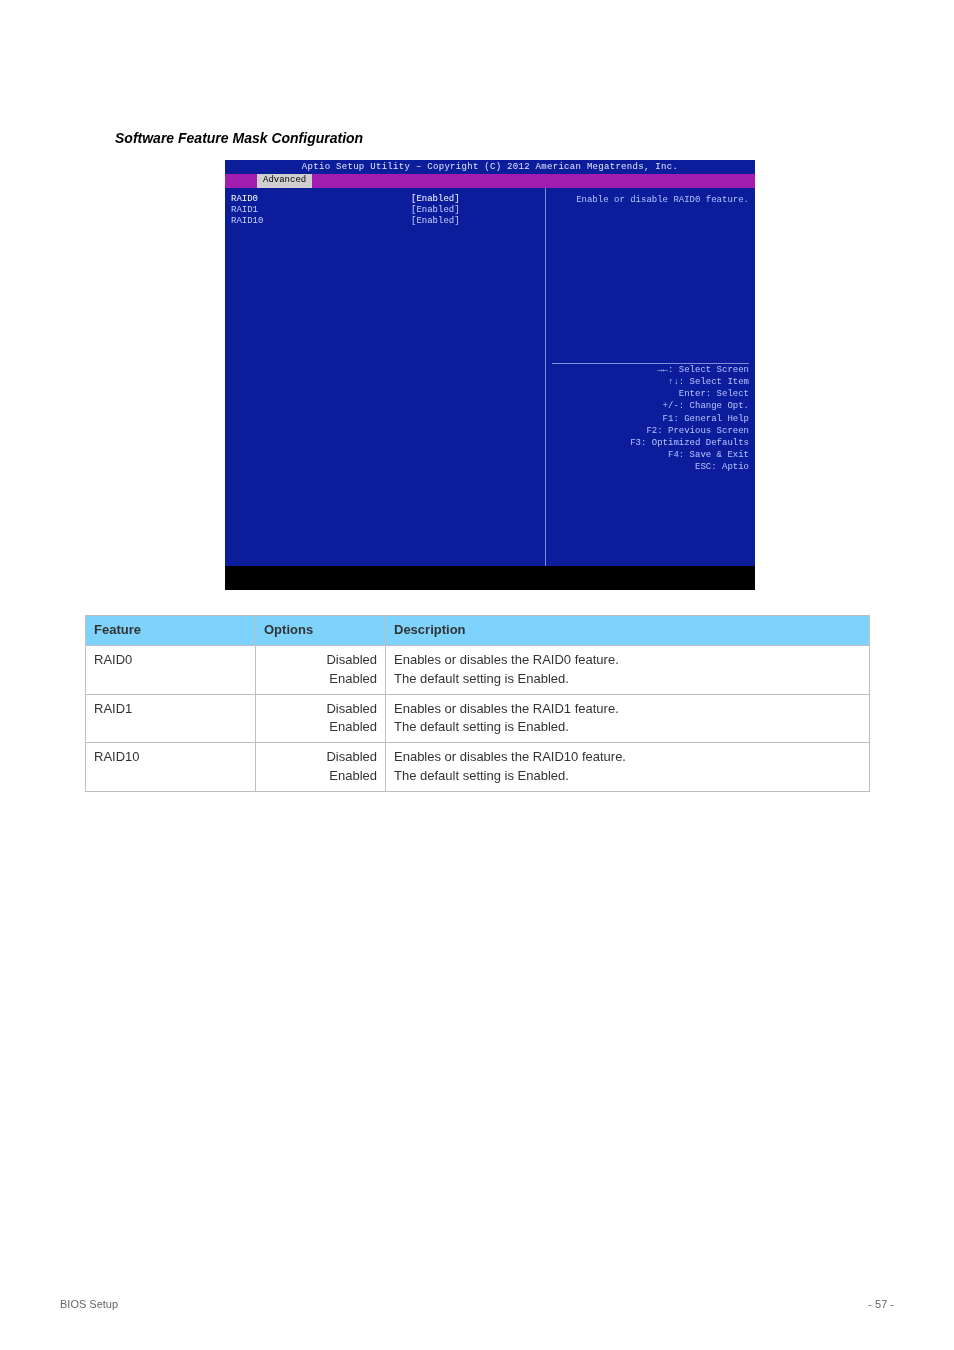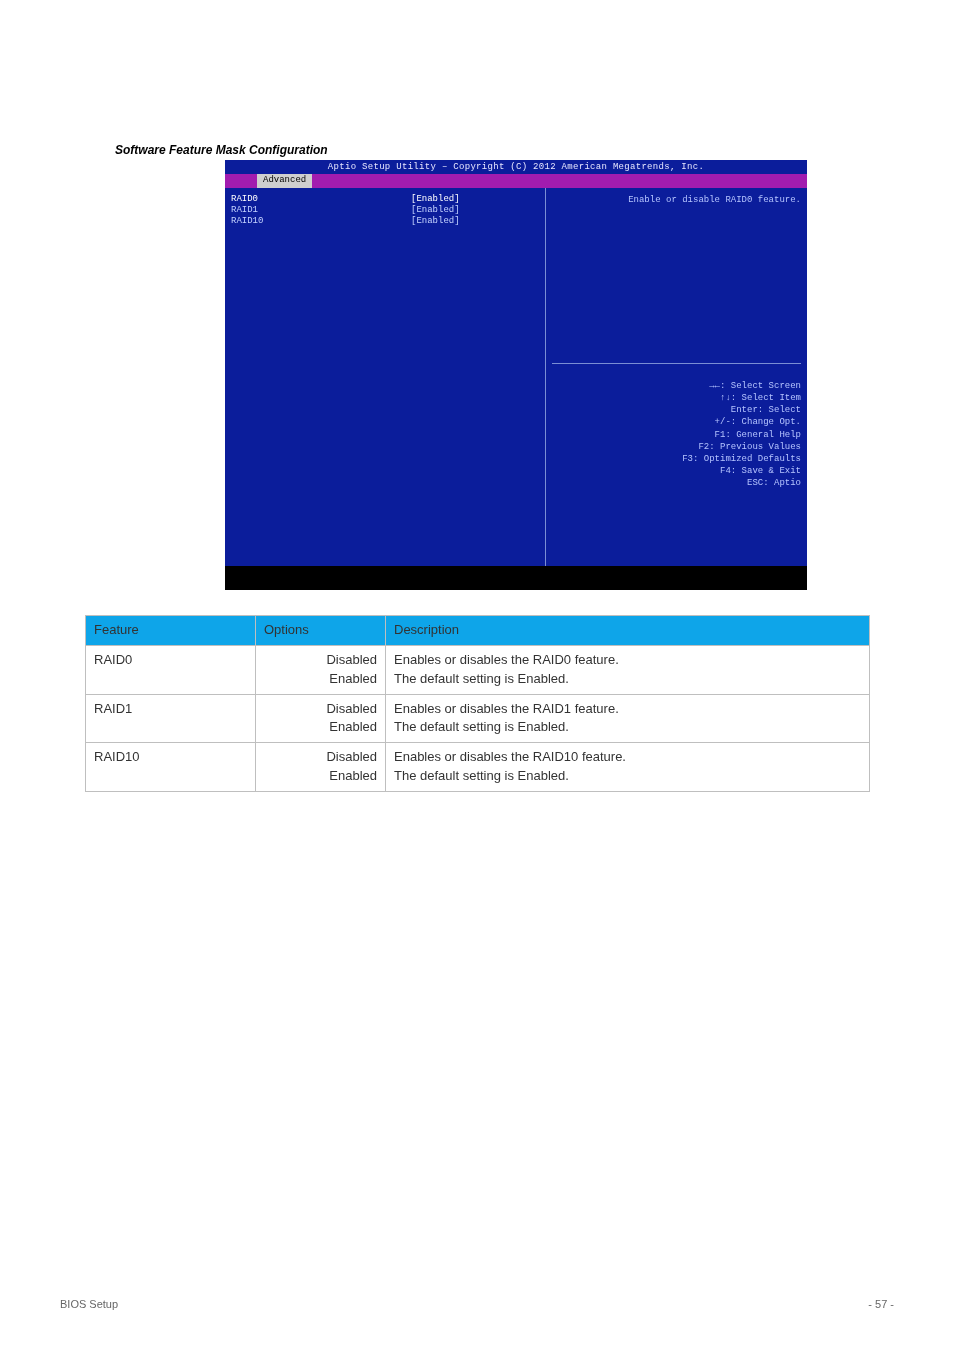--- a/index.html
+++ b/index.html
@@ -6,31 +6,31 @@
     body {
       width: 954px;
       height: 1350px;
       background: #ffffff;
       font-family: Arial, sans-serif;
       position: relative;
     }
     .heading {
       position: absolute;
       left: 115px;
-      top: 143px;
-      font-size: 12px;
+      top: 130px;
+      font-size: 14px;
       font-weight: bold;
       font-style: italic;
       color: #000;
     }
     .bios-screenshot {
       position: absolute;
       left: 225px;
       top: 160px;
-      width: 582px;
+      width: 530px;
       height: 430px;
       background: #000;
       font-family: 'Courier New', monospace;
       font-size: 9px;
     }
     .bios-title {
       background: #0b1d9b;
       color: #e6e6ff;
       text-align: center;
       padding: 2px 0;
@@ -85,21 +85,21 @@
     }
     .bios-keys {
       position: absolute;
       top: 175px;
       left: 6px;
       right: 6px;
       color: #b5c4ff;
       font-size: 9px;
       line-height: 1.35;
       border-top: 1px solid #7b8ed4;
-      padding-top: 16px;
+      padding-top: 0;
     }
     .bios-footer {
       background: #0b1d9b;
       color: #e6e6ff;
       text-align: center;
       padding: 2px 0;
       font-size: 9px;
     }
 
     .settings-table {
@@ -113,22 +113,22 @@
     }
     .settings-table th,
     .settings-table td {
       border: 1px solid #bfbfbf;
       padding: 5px 8px;
       vertical-align: top;
       text-align: left;
       line-height: 1.45;
     }
     .settings-table th {
-      background: #0ea5e9;
-      font-weight: normal;
+      background: #7dd3fc;
+      font-weight: bold;
     }
     .settings-table td.c1 { width: 170px; }
     .settings-table td.c2 { width: 130px; text-align: right; }
 
     .page-footer {
       position: absolute;
       left: 60px;
       right: 60px;
       bottom: 40px;
       display: flex;
@@ -163,21 +163,21 @@
       </div>
     </div>
     <div class="bios-right">
       <div class="bios-help">Enable or disable RAID0 feature.</div>
       <div class="bios-keys">
         <div>→←: Select Screen</div>
         <div>↑↓: Select Item</div>
         <div>Enter: Select</div>
         <div>+/-: Change Opt.</div>
         <div>F1: General Help</div>
-        <div>F2: Previous Values</div>
+        <div>F2: Previous Screen</div>
         <div>F3: Optimized Defaults</div>
         <div>F4: Save &amp; Exit</div>
         <div>ESC: Aptio</div>
       </div>
     </div>
   </div>
 </div>
 
 <table class="settings-table">
   <thead>

